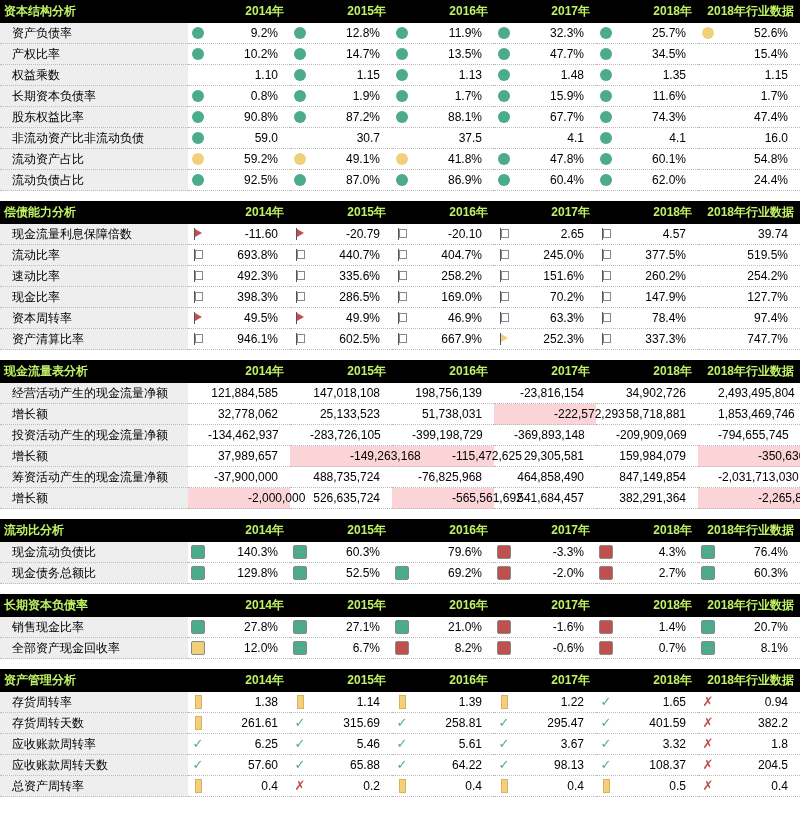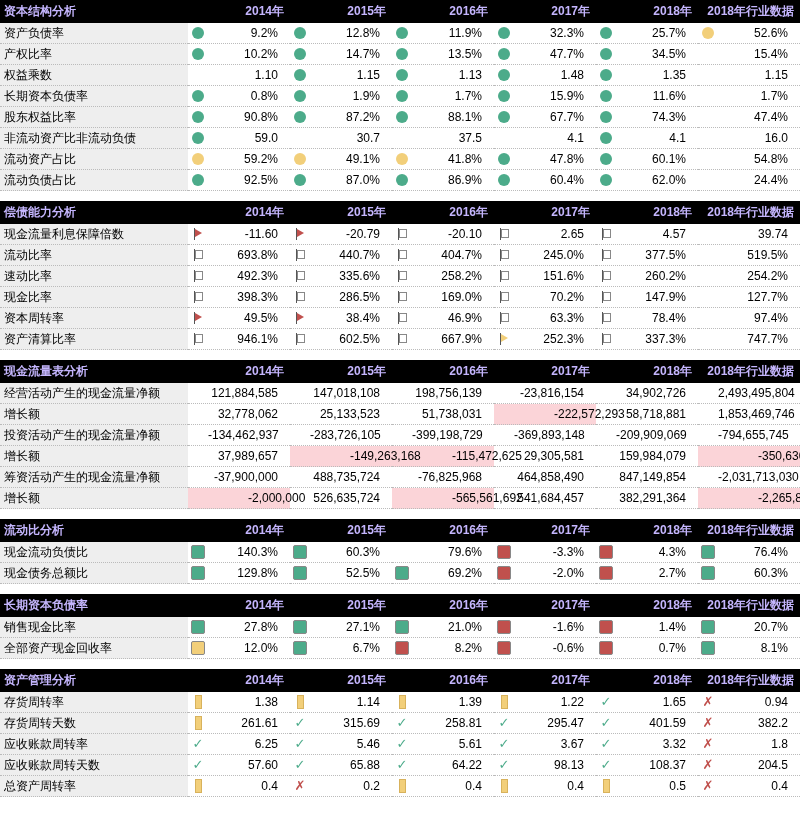--- a/index.html
+++ b/index.html
@@ -1,24 +1,24 @@
 <!DOCTYPE html>
 <html><head>
 <meta charset="utf-8">
 <style>
   html,body{margin:0;padding:0;background:#fff;}
   body{width:800px;font-family:"Liberation Sans","DejaVu Sans",sans-serif;font-size:12px;color:#000;}
   .section{margin:0;}
   table{border-collapse:collapse;width:800px;table-layout:fixed;}
   col.lbl{width:188px;}
   col.num{width:102px;}
-  thead th{background:#000;color:#c4b5fd;font-weight:bold;font-size:12px;text-align:right;padding:3px 6px 3px 2px;border:none;white-space:nowrap;}
+  thead th{background:#000;color:#bef264;font-weight:bold;font-size:12px;text-align:right;padding:3px 6px 3px 2px;border:none;white-space:nowrap;}
   thead th.lbl{text-align:left;padding-left:4px;}
   tbody td{border-bottom:1px dotted #bbb;height:20px;padding:0;font-size:12px;}
-  tbody tr td.lbl{padding-left:4px;background:#eeeeee;white-space:nowrap;}
+  tbody tr td.lbl{padding-left:12px;background:#eeeeee;white-space:nowrap;}
   td.val{text-align:right;padding-right:6px;white-space:nowrap;}
   .cellflex{display:flex;align-items:center;height:20px;}
   .ic{width:20px;flex:0 0 20px;display:flex;align-items:center;justify-content:center;}
   .vv{flex:1;text-align:right;padding-right:6px;white-space:nowrap;}
   .dot{width:12px;height:12px;border-radius:50%;display:inline-block;}
   .dot.g{background:#4cab8a;}
   .dot.y{background:#f2cf7a;}
   .sq{width:12px;height:12px;display:inline-block;border:1px solid #888;border-radius:2px;}
   .sq.g{background:#4cab8a;}
   .sq.r{background:#c0504d;}
@@ -747,21 +747,21 @@
               </div>
             </td>
             <td class="val">
               <div class="cellflex">
                 <span class="ic">
                   <span class="flag r">
                     <span class="pole"></span>
                     <span class="fl"></span>
                   </span>
                 </span>
-                <span class="vv">38.4%</span>
+                <span class="vv">49.9%</span>
               </div>
             </td>
             <td class="val">
               <div class="cellflex">
                 <span class="ic">
                   <span class="flag w">
                     <span class="pole"></span>
                     <span class="fl2"></span>
                   </span>
                 </span>

